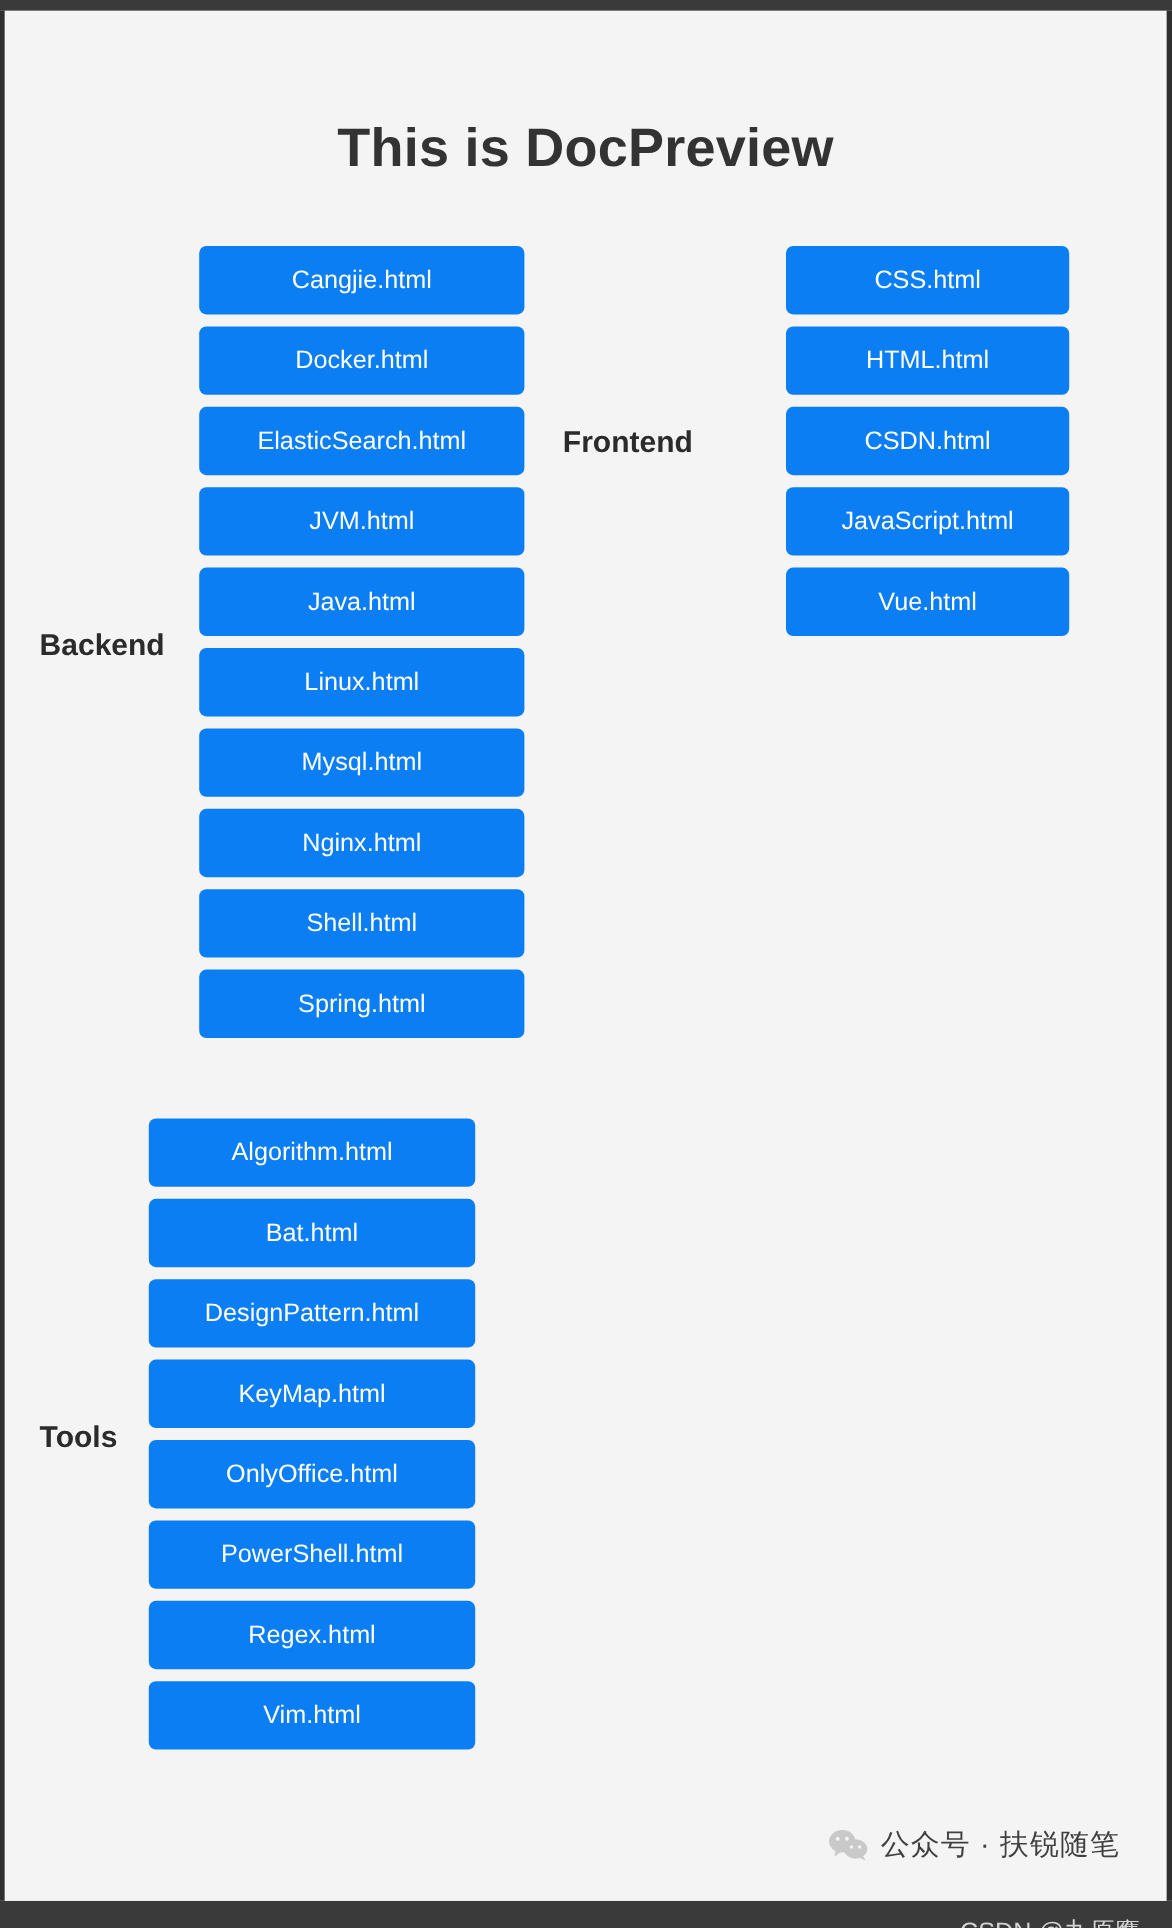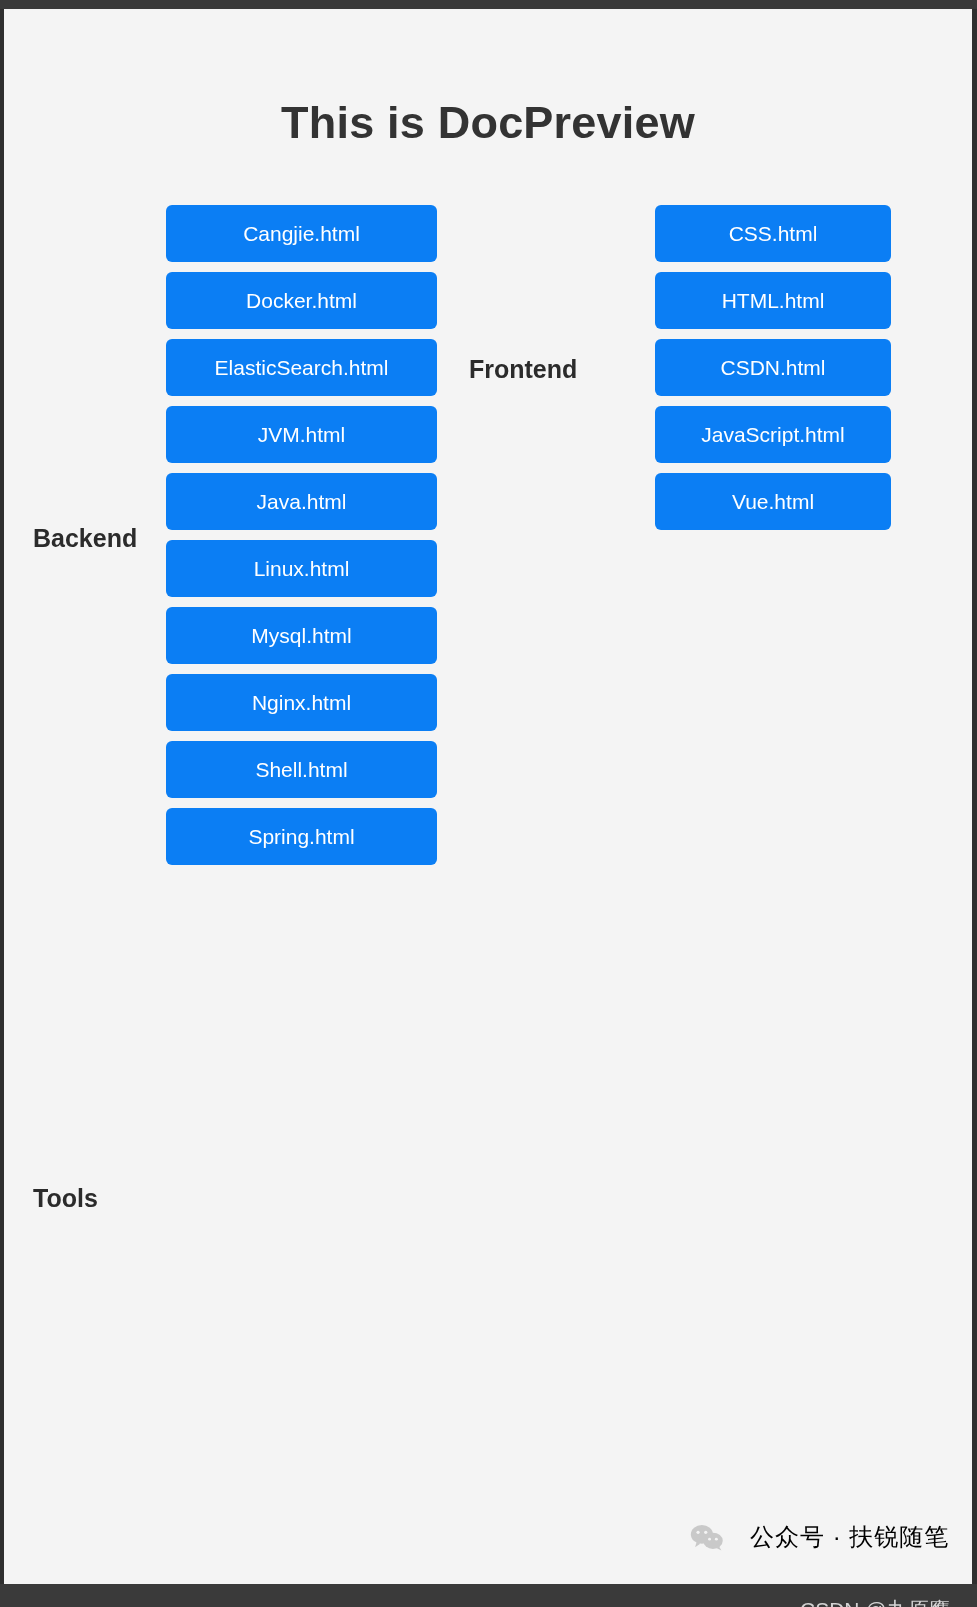--- a/index.html
+++ b/index.html
@@ -108,24 +108,23 @@
     left: 686px;
     top: 1512px;
     display: flex;
     align-items: center;
     gap: 10px;
     color: #c8c8c8;
   }
   .wechat-icon { width: 34px; height: 28px; display:block; }
   .wm-text {
     font-size: 24px;
-    color: #000000;
+    color: #404040;
     white-space: nowrap;
     letter-spacing: 1px;
-    margin-left: 16px;
   }
   .csdn-text {
     position: absolute;
     left: 796px;
     top: 1551px;
     font-size: 21px;
     color: #d3d3d3;
     white-space: nowrap;
     margin-top: 36px;
   }
@@ -161,20 +160,30 @@
     <div class="group-label" id="label-frontend">Frontend</div>
     <div class="btn-col" id="col-frontend">
       <button class="doc-btn">CSS.html</button>
       <button class="doc-btn">HTML.html</button>
       <button class="doc-btn">CSDN.html</button>
       <button class="doc-btn">JavaScript.html</button>
       <button class="doc-btn">Vue.html</button>
     </div>
 
     <div class="group-label" id="label-tools">Tools</div>
+    <div class="btn-col" id="col-tools">
+      <button class="doc-btn">Algorithm.html</button>
+      <button class="doc-btn">Bat.html</button>
+      <button class="doc-btn">DesignPattern.html</button>
+      <button class="doc-btn">KeyMap.html</button>
+      <button class="doc-btn">OnlyOffice.html</button>
+      <button class="doc-btn">PowerShell.html</button>
+      <button class="doc-btn">Regex.html</button>
+      <button class="doc-btn">Vim.html</button>
+    </div>
 
     <div class="watermark">
       <span>
         <svg class="wechat-icon" viewBox="0 0 40 32" xmlns="http://www.w3.org/2000/svg">
           <ellipse cx="14" cy="13" rx="13" ry="11" fill="#c9c9c9"></ellipse>
           <polygon points="8,21 6,28 12,24" fill="#c9c9c9"></polygon>
           <circle cx="9.5" cy="10.5" r="1.9" fill="#f4f4f4"></circle>
           <circle cx="18.5" cy="10.5" r="1.9" fill="#f4f4f4"></circle>
           <ellipse cx="27" cy="20.5" rx="11.5" ry="9.5" fill="#c9c9c9"></ellipse>
           <polygon points="34,27 37,32 31,29" fill="#c9c9c9"></polygon>

